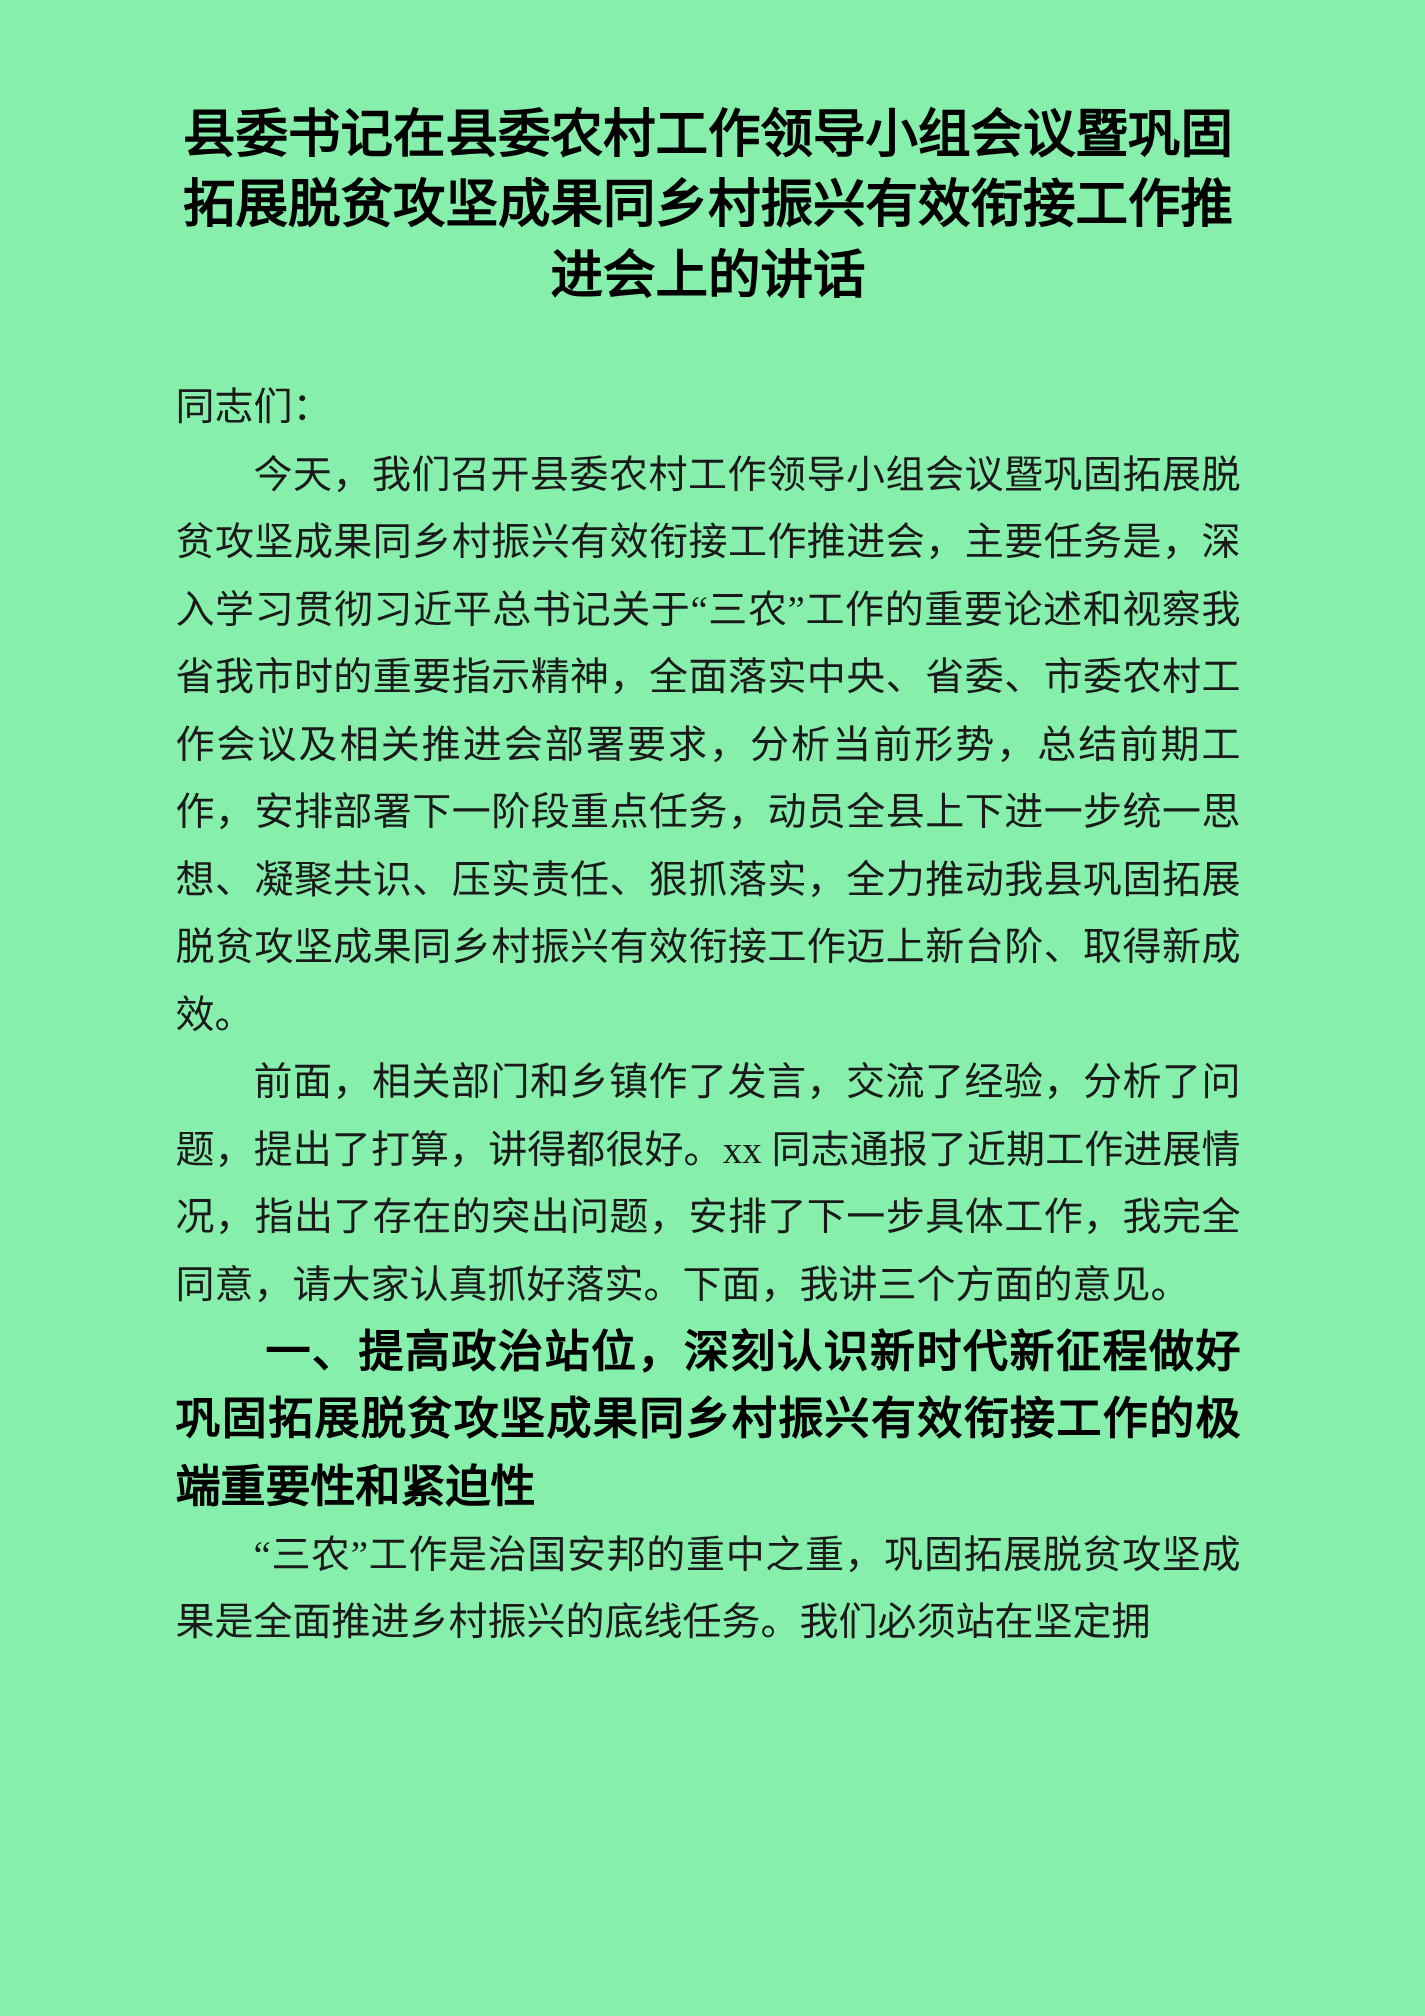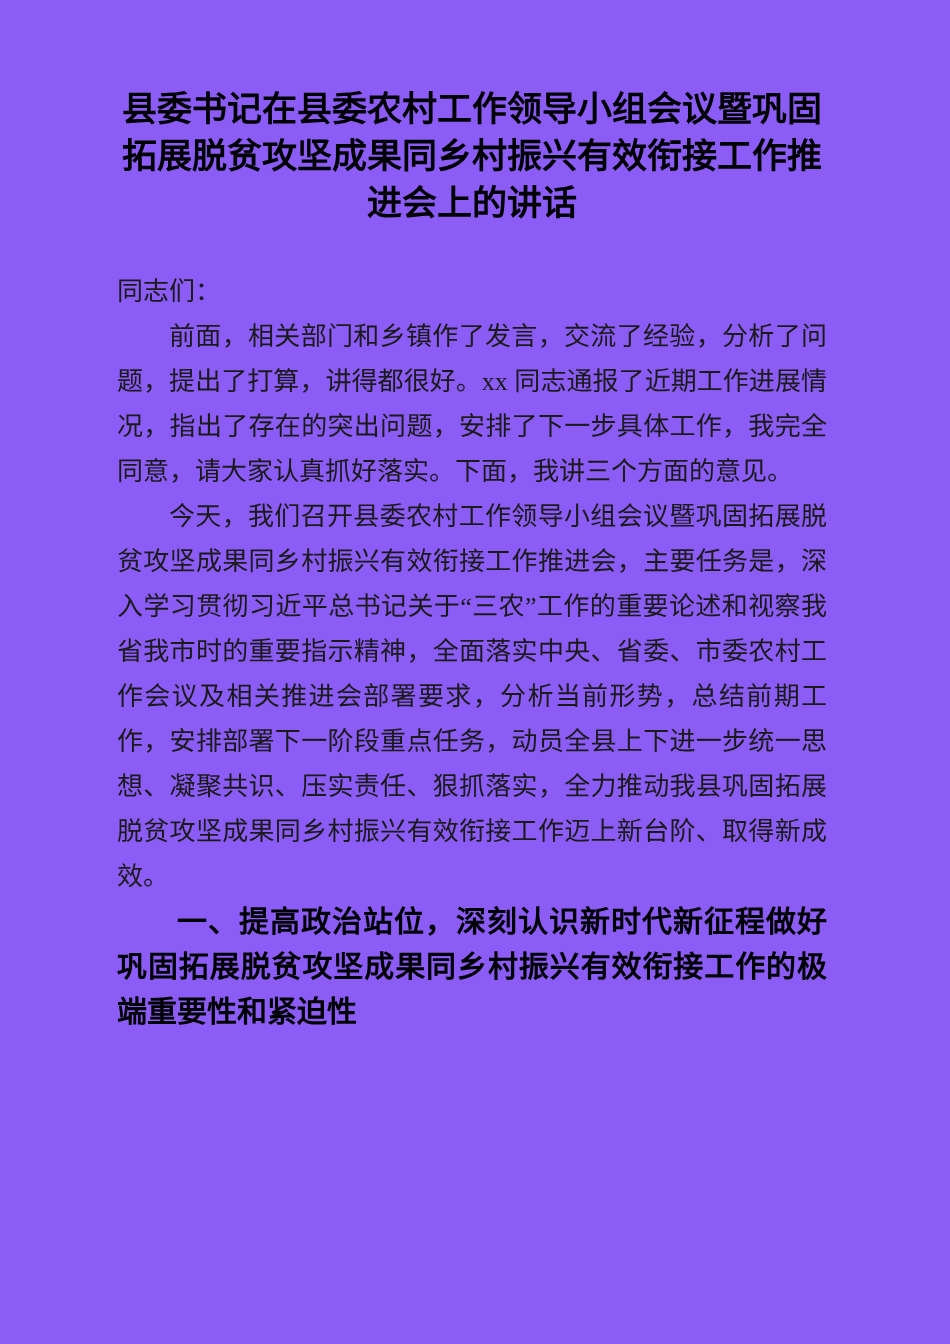--- a/index.html
+++ b/index.html
@@ -11,22 +11,22 @@
       width: 950px;
       height: 1344px;
       overflow: hidden;
       font-family: "Liberation Serif", serif;
       color: #000000;
     }
     .page {
       box-sizing: border-box;
       width: 950px;
       height: 1344px;
-      padding: 86px 123px 0 117px;
-      background: #8b5cf6;
+      padding: 66px 123px 0 117px;
+      background: #86efac;
     }
     .doc-title {
       margin: 0 0 42px 0;
       font-family: "Liberation Serif", serif;
       font-size: 35px;
       line-height: 47px;
       font-weight: bold;
       text-align: center;
       color: #000000;
     }
@@ -59,19 +59,20 @@
     }
   </style>
 </head>
 <body>
 
 <div class="page">
   <h1 class="doc-title">县委书记在县委农村工作领导小组会议暨巩固拓展脱贫攻坚成果同乡村振兴有效衔接工作推进会上的讲话</h1>
 
   <p class="salutation">同志们：</p>
 
+  <p class="body-para">今天，我们召开县委农村工作领导小组会议暨巩固拓展脱贫攻坚成果同乡村振兴有效衔接工作推进会，主要任务是，深入学习贯彻习近平总书记关于“三农”工作的重要论述和视察我省我市时的重要指示精神，全面落实中央、省委、市委农村工作会议及相关推进会部署要求，分析当前形势，总结前期工作，安排部署下一阶段重点任务，动员全县上下进一步统一思想、凝聚共识、压实责任、狠抓落实，全力推动我县巩固拓展脱贫攻坚成果同乡村振兴有效衔接工作迈上新台阶、取得新成效。</p>
+
   <p class="body-para">前面，相关部门和乡镇作了发言，交流了经验，分析了问题，提出了打算，讲得都很好。xx 同志通报了近期工作进展情况，指出了存在的突出问题，安排了下一步具体工作，我完全同意，请大家认真抓好落实。下面，我讲三个方面的意见。</p>
-
-  <p class="body-para">今天，我们召开县委农村工作领导小组会议暨巩固拓展脱贫攻坚成果同乡村振兴有效衔接工作推进会，主要任务是，深入学习贯彻习近平总书记关于“三农”工作的重要论述和视察我省我市时的重要指示精神，全面落实中央、省委、市委农村工作会议及相关推进会部署要求，分析当前形势，总结前期工作，安排部署下一阶段重点任务，动员全县上下进一步统一思想、凝聚共识、压实责任、狠抓落实，全力推动我县巩固拓展脱贫攻坚成果同乡村振兴有效衔接工作迈上新台阶、取得新成效。</p>
 
   <p class="section-heading">一、提高政治站位，深刻认识新时代新征程做好巩固拓展脱贫攻坚成果同乡村振兴有效衔接工作的极端重要性和紧迫性</p>
 
+  <p class="body-para">“三农”工作是治国安邦的重中之重，巩固拓展脱贫攻坚成果是全面推进乡村振兴的底线任务。我们必须站在坚定拥</p>
 </div>
 
 </body></html>

